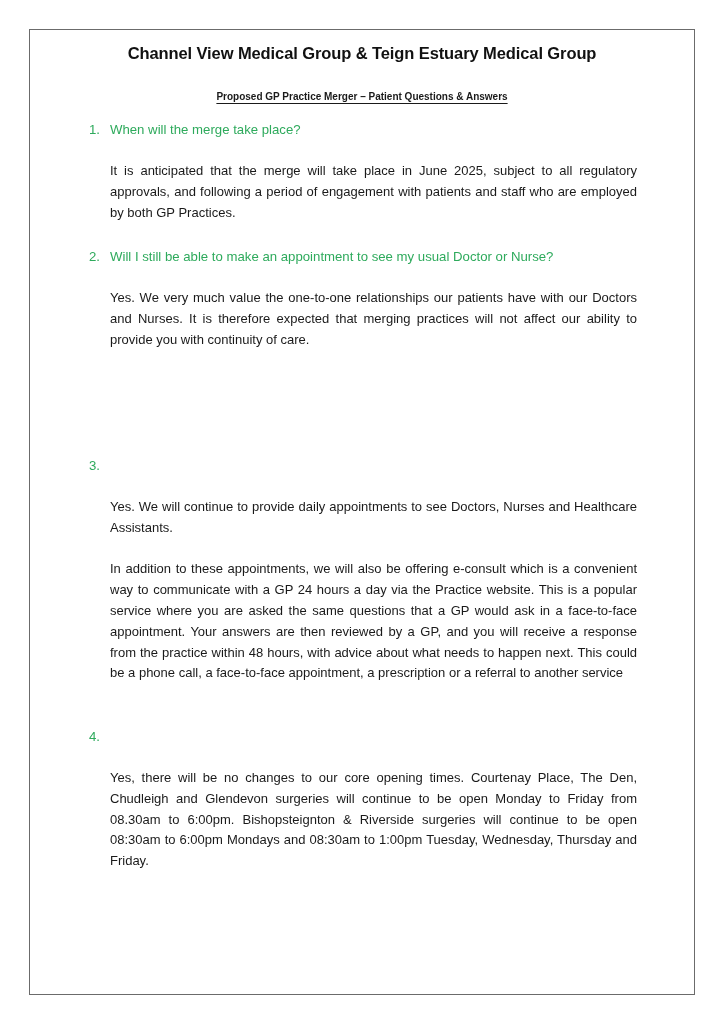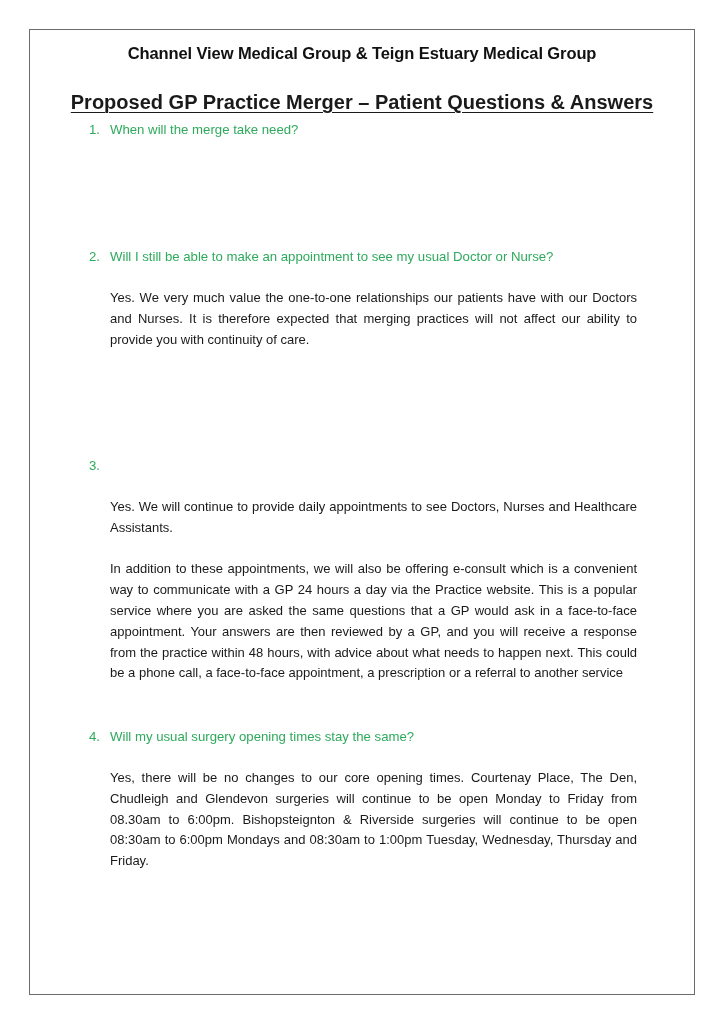--- a/index.html
+++ b/index.html
@@ -32,21 +32,21 @@
       font-weight: bold;
       letter-spacing: -0.1px;
       color: #111111;
     }
     .doc-subtitle {
       position: absolute;
       left: 0;
       top: 91px;
       width: 724px;
       text-align: center;
-      font-size: 20px;
+      font-size: 10px;
       color: #1a1a1a;
     }
     .doc-subtitle span {
       text-decoration: underline;
       text-underline-offset: 3px;
       text-decoration-thickness: 1px;
     }
     .qa {
       position: absolute;
       left: 89px;
@@ -81,23 +81,24 @@
 
 <h1 class="doc-title">Channel View Medical Group &amp; Teign Estuary Medical Group</h1>
 
 <h2 class="doc-subtitle">
   <span>Proposed GP Practice Merger – Patient Questions &amp; Answers</span>
 </h2>
 
 <section class="qa" style="top:121px;">
   <div class="question">
     <span class="num">1.</span>
-    <span>When will the merge take need?</span>
+    <span>When will the merge take place?</span>
   </div>
   <div class="q-gap"></div>
+  <p class="answer">It is anticipated that the merge will take place in June 2025, subject to all regulatory approvals, and following a period of engagement with patients and staff who are employed by both GP Practices.</p>
 </section>
 
 <section class="qa" style="top:248px;">
   <div class="question">
     <span class="num">2.</span>
     <span>Will I still be able to make an appointment to see my usual Doctor or Nurse?</span>
   </div>
   <div class="q-gap"></div>
   <p class="answer">Yes. We very much value the one-to-one relationships our patients have with our Doctors and Nurses. It is therefore expected that merging practices will not affect our ability to provide you with continuity of care.</p>
 </section>
@@ -107,17 +108,16 @@
     <span class="num">3.</span>
   </div>
   <div class="q-gap"></div>
   <p class="answer">Yes. We will continue to provide daily appointments to see Doctors, Nurses and Healthcare Assistants.</p>
   <p class="answer">In addition to these appointments, we will also be offering e-consult which is a convenient way to communicate with a GP 24 hours a day via the Practice website. This is a popular service where you are asked the same questions that a GP would ask in a face-to-face appointment.  Your answers are then reviewed by a GP, and you will receive a response from the practice within 48 hours, with advice about what needs to happen next.  This could be a phone call, a face-to-face appointment, a prescription or a referral to another service</p>
 </section>
 
 <section class="qa" style="top:728px;">
   <div class="question">
     <span class="num">4.</span>
-    <span>Will my usual surgery opening times stay the same?</span>
   </div>
   <div class="q-gap"></div>
   <p class="answer">Yes, there will be no changes to our core opening times. Courtenay Place, The Den, Chudleigh and Glendevon surgeries will continue to be open Monday to Friday from 08.30am to 6:00pm.  Bishopsteignton &amp; Riverside surgeries will continue to be open 08:30am to 6:00pm Mondays and 08:30am to 1:00pm Tuesday, Wednesday, Thursday and Friday.</p>
 </section>
 
 </body></html>

